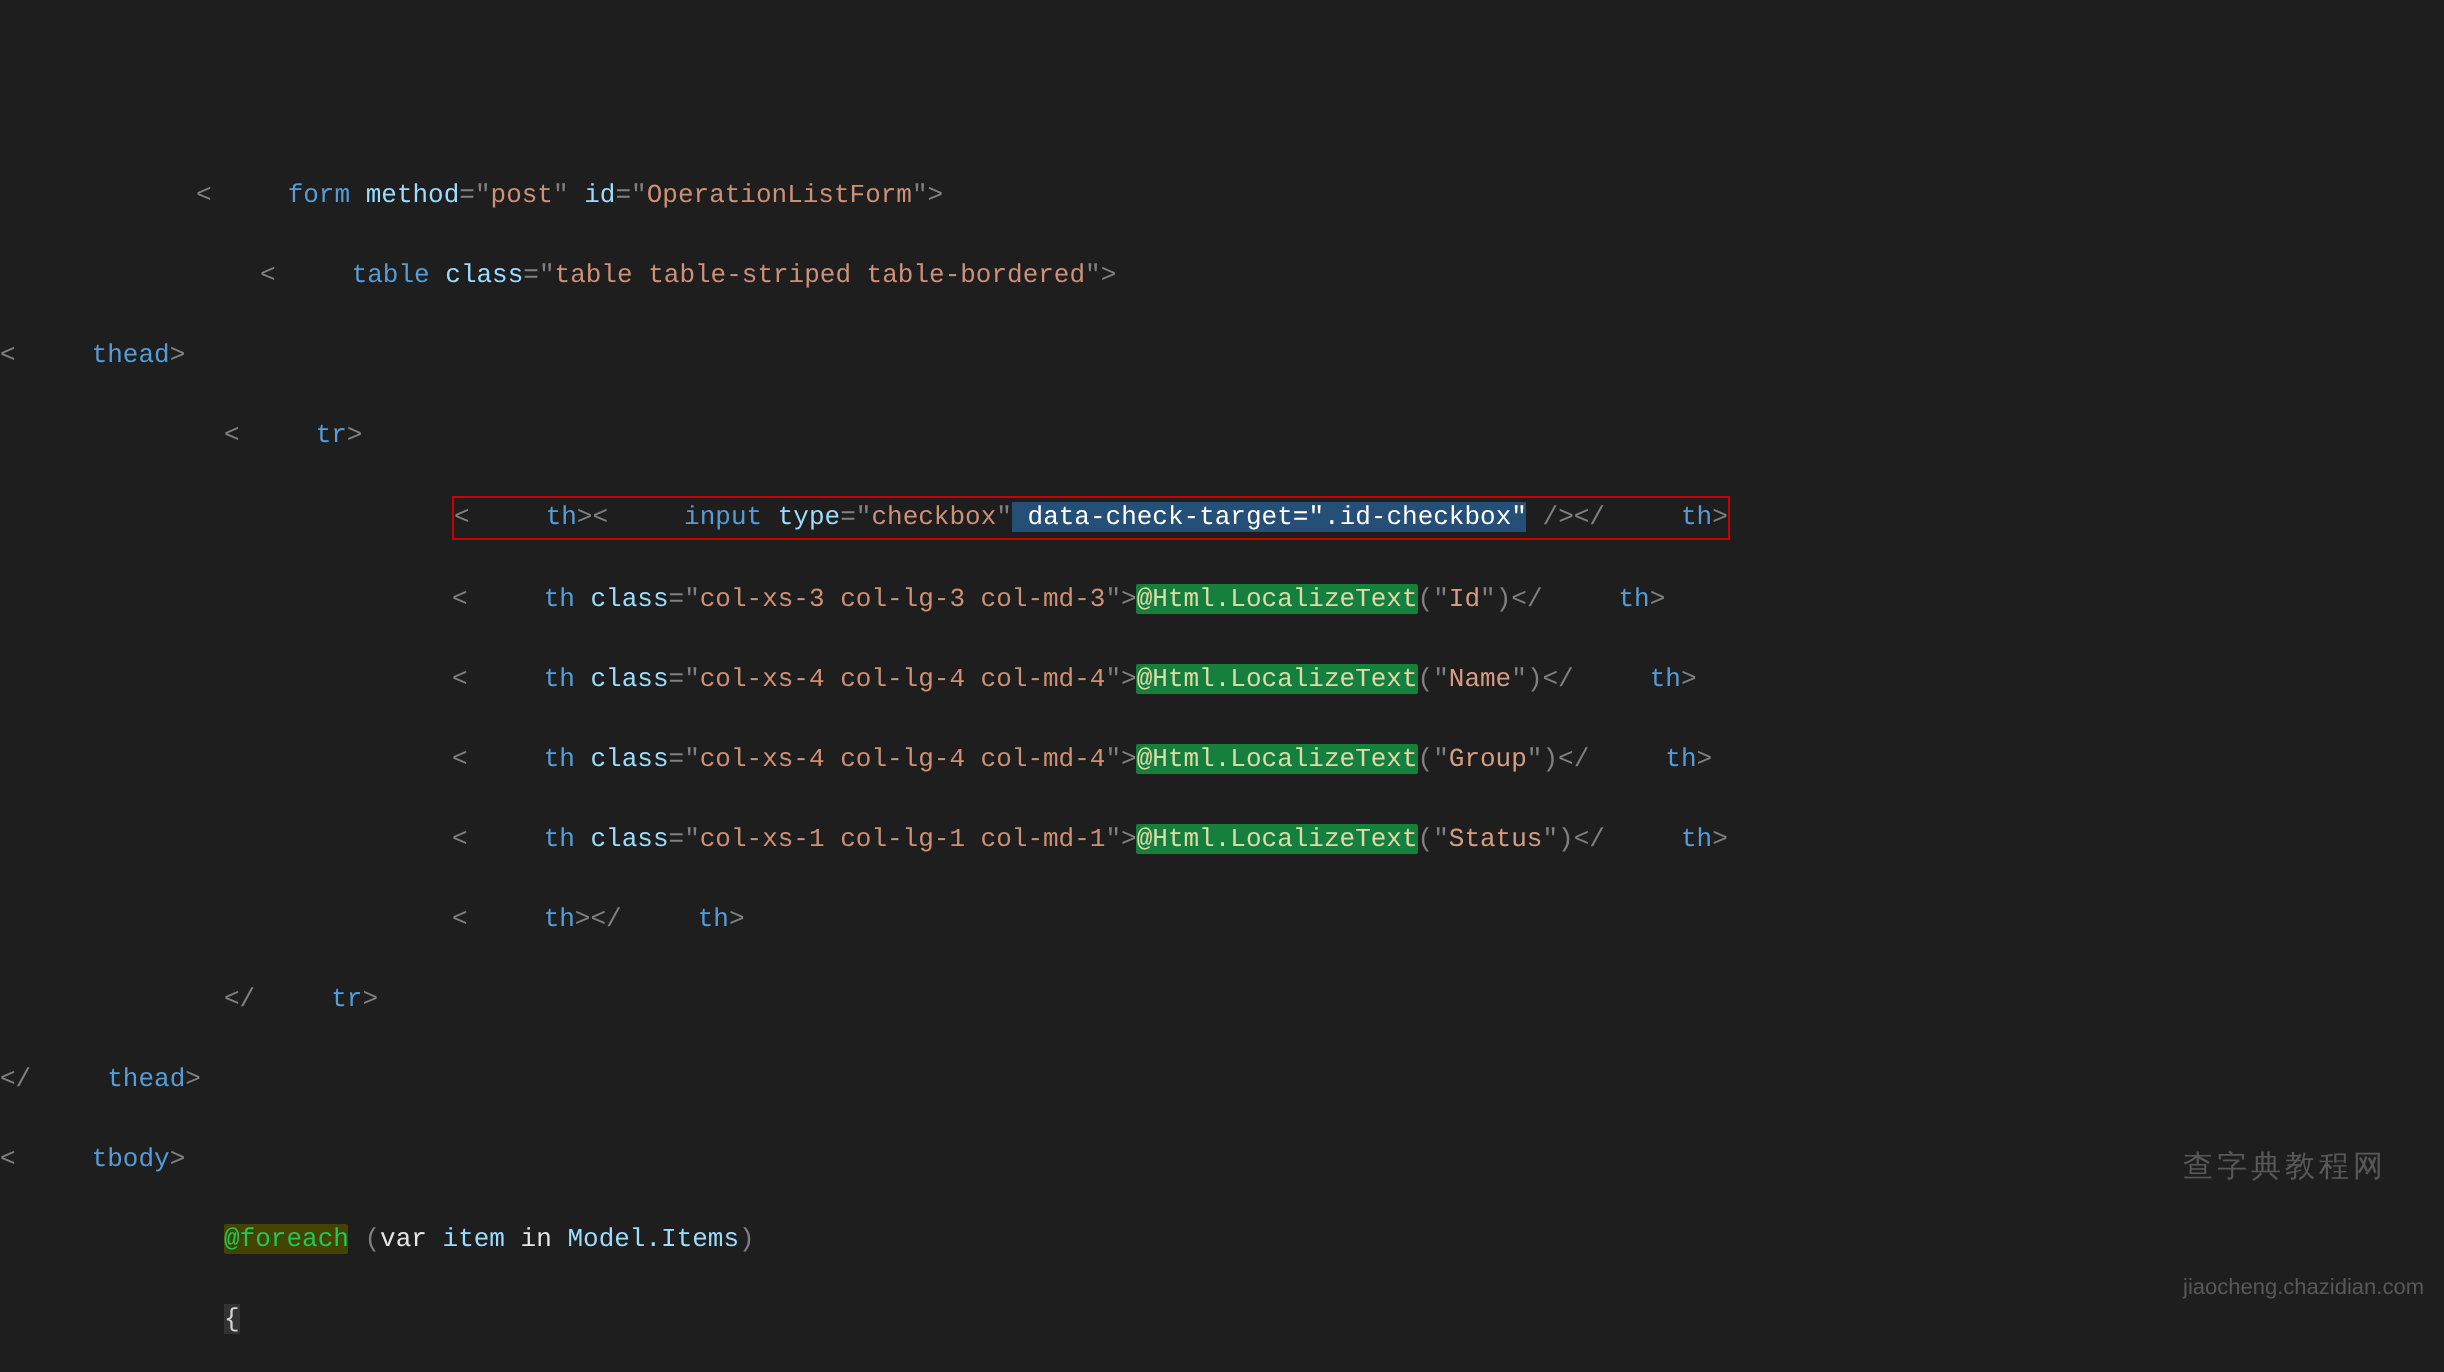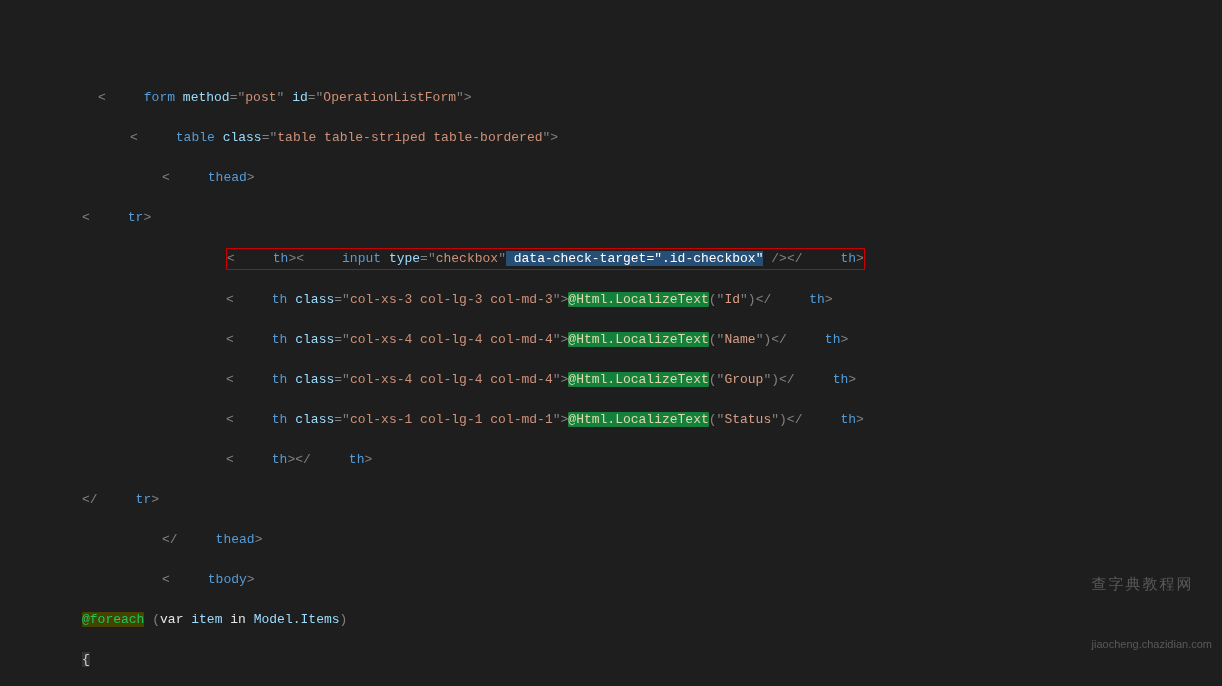--- a/index.html
+++ b/index.html
@@ -10,22 +10,22 @@
     line-height: 20px;
     color: #d4d4d4;
     padding-top: 8px;
     white-space: pre;
     overflow: auto;
     width: 1222px;
     height: 686px;
   }
   .line { padding-left: 98px; }
   .i1 { padding-left: 130px; }
-  .i2 { padding-left: 162px; }
-  .i3 { padding-left: 82px; }
+  .i2 { }
+  .i3 { padding-left: 112px; }
   .i4 { padding-left: 226px; }
   .pun { color: #808080; }
   .tag { color: #569cd6; margin-left: 38px; }
   .attr { color: #9cdcfe; }
   .str { color: #ce9178; }
   .qs { color: #808080; }
   .razor-bg { background: #15803d; color: #dcdcaa; border-radius:1px;}
   .razor-kw { background: #444400; color: #22c55e; border-radius:1px;}
   .kw { color: #e5e5e5; }
   .id { color: #9cdcfe; }

